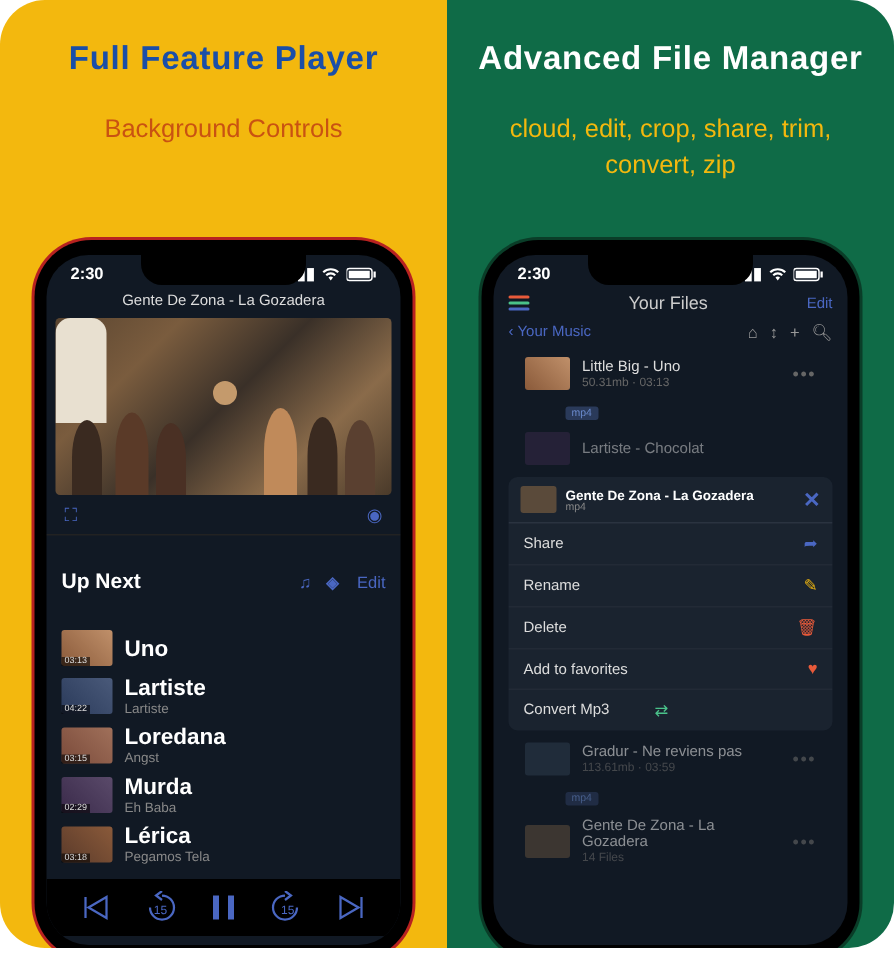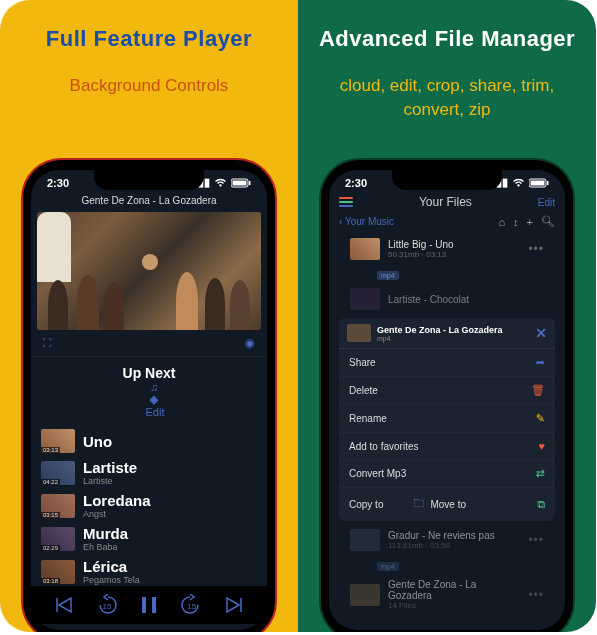--- a/index.html
+++ b/index.html
@@ -24,21 +24,21 @@
   .sicons { display: flex; gap: 4px; align-items: center; }
 
   .vid-title { text-align: center; font-size: 10px; color: #ddd; padding: 4px 0 6px; }
   .video { margin: 0 6px; height: 118px; border-radius: 3px; background: linear-gradient(135deg,#5a4530 0%,#7a5c3e 25%,#3a3028 50%,#8a6b4a 75%,#4a3a2a 100%); position: relative; overflow: hidden;}
   .crowd { position: absolute; inset: 0; }
   .person { position: absolute; bottom: 0; border-radius: 50% 50% 0 0; }
   .guy { left: 42%; bottom: 0; width: 34px; height: 70px; background: #e8e0d0; border-radius: 10px 10px 0 0; }
   .guyh { position:absolute; left:47%; bottom:60px; width:16px; height:16px; background:#c49a6c; border-radius:50%;}
   .vidbar { display: flex; justify-content: space-between; padding: 6px 12px; font-size: 12px; color: #4a67c2; }
 
-  .upnext { display: flex; align-items: center; padding: 8px 10px; font-size: 14px; font-weight: 700; color: #fff; border-top: 1px solid #222; flex-direction: column; }
+  .upnext { display: flex; align-items: flex-end; padding: 22px 10px; font-size: 14px; font-weight: 700; color: #fff; border-top: 1px solid #222; }
   .upnext .grow { flex: 1; }
   .upnext span.ic { font-size: 11px; color: #4a67c2; margin-left: 10px; }
   .upnext .edit { color: #4a67c2; font-size: 11px; font-weight: 400; margin-left: 12px; }
 
   .list { overflow: hidden; }
   .row { display: flex; align-items: center; padding: 3px 10px; gap: 8px; }
   .thumb { width: 34px; height: 24px; border-radius: 2px; position: relative; flex-shrink: 0; background:#333;}
   .thumb .ts { position: absolute; left: 0; bottom: 0; font-size: 6px; background: rgba(0,0,0,.6); padding: 0 2px; color: #ddd; }
   .r-txt .t1 { font-size: 15px; font-weight: 600; color: #fff; }
   .r-txt .t2 { font-size: 9px; color: #888; }
@@ -279,43 +279,35 @@
               <div class="t1">Gente De Zona - La Gozadera</div>
               <div class="t2">mp4</div>
             </div>
           <span class="close-x">✕</span>
         </div>
         <div class="pitem">
             <span>Share</span>
             <span class="pic share-i">➦</span>
           </div>
         <div class="pitem">
+            <span>Rename</span>
+            <span class="pic rename-i">✎</span>
+          </div>
+        <div class="pitem">
             <span>Delete</span>
             <span class="pic delete-i">🗑</span>
           </div>
         <div class="pitem">
-            <span>Rename</span>
-            <span class="pic rename-i">✎</span>
-          </div>
-        <div class="pitem">
             <span>Add to favorites</span>
             <span class="pic fav-i">♥</span>
           </div>
         <div class="pitem">
             <span>Convert Mp3</span>
             <span class="pic conv-i">⇄</span>
           </div>
-        <div class="pitem">
-          <span>Copy to</span>
-          <span style="display:flex;align-items:center;gap:6px;">
-              <span class="pic move-i">🗀</span>
-              <span>Move to</span>
-            </span>
-          <span class="pic copy-i" style="margin-left:auto;">⧉</span>
-        </div>
       </div>
 
       <div class="frow" style="opacity:.6;margin-top:2px;">
         <div class="fthumb" style="background:#2a3a4a;"></div>
         <div class="f-txt">
             <div class="t1">Gradur - Ne reviens pas</div>
             <div class="t2"><span>113.61mb</span> · <span>03:59</span></div>
           </div>
         <span class="dots">•••</span>
       </div>

